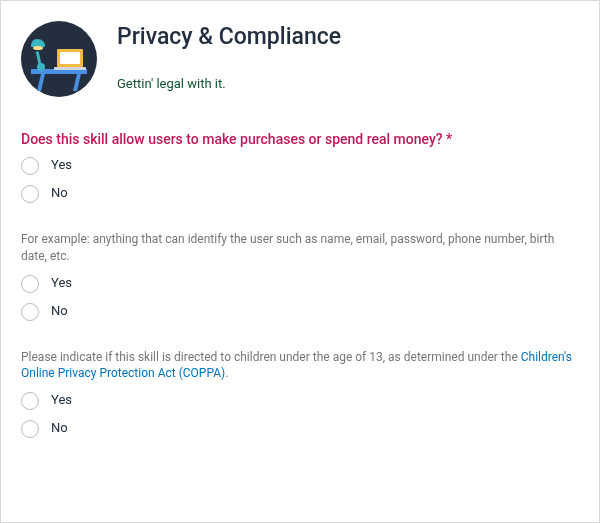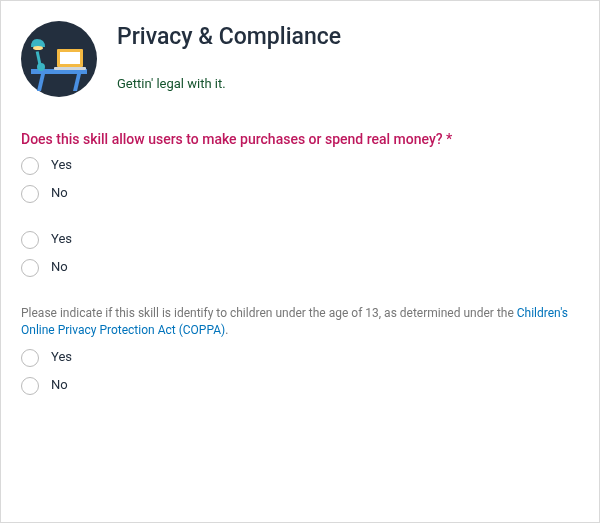--- a/index.html
+++ b/index.html
@@ -115,33 +115,34 @@
       <div class="radio-circle"></div>
       <span class="radio-label">Yes</span>
     </div>
     <div class="radio-row">
       <div class="radio-circle"></div>
       <span class="radio-label">No</span>
     </div>
   </div>
 
   <div class="question-block">
+    <div class="helper-text">For example: anything that can identify the user such as name, email, password, phone number, birth date, etc.</div>
     <div class="radio-row">
       <div class="radio-circle"></div>
       <span class="radio-label">Yes</span>
     </div>
     <div class="radio-row">
       <div class="radio-circle"></div>
       <span class="radio-label">No</span>
     </div>
   </div>
 
   <div class="question-block">
     <div class="helper-text">
-      <span>Please indicate if this skill is identify to children under the age of 13, as determined under the </span><a href="#">Children's Online Privacy Protection Act (COPPA)</a><span>.</span>
+      <span>Please indicate if this skill is directed to children under the age of 13, as determined under the </span><a href="#">Children's Online Privacy Protection Act (COPPA)</a><span>.</span>
     </div>
     <div class="radio-row">
       <div class="radio-circle"></div>
       <span class="radio-label">Yes</span>
     </div>
     <div class="radio-row">
       <div class="radio-circle"></div>
       <span class="radio-label">No</span>
     </div>
   </div>

